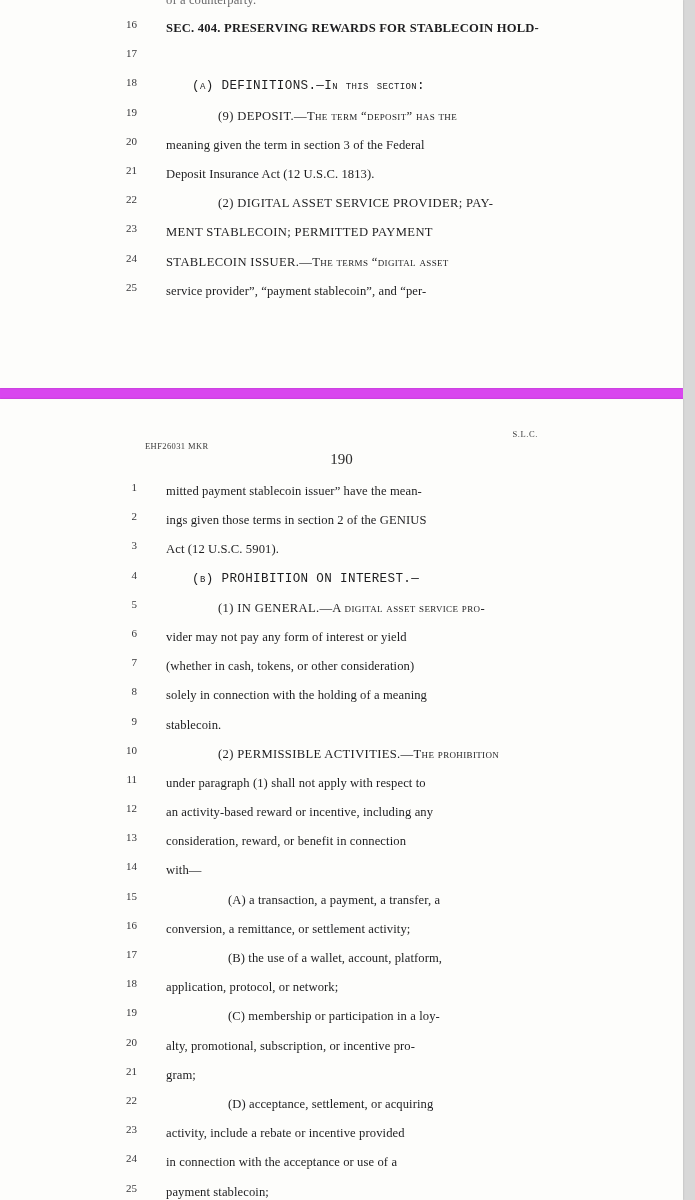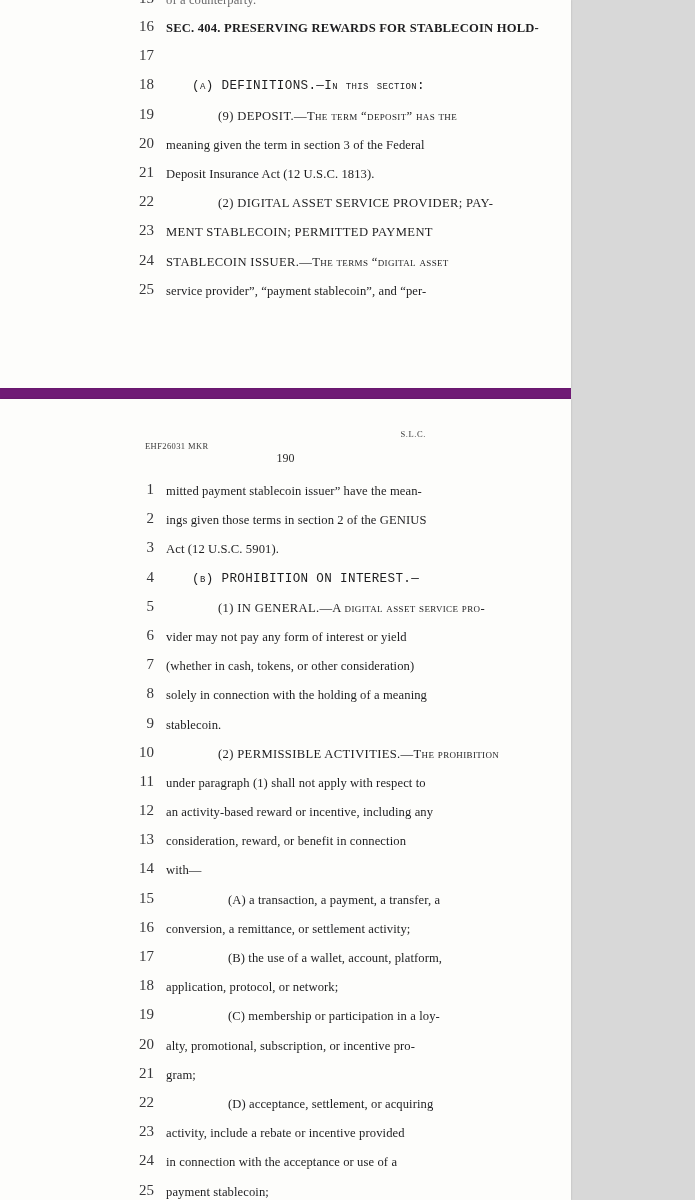--- a/index.html
+++ b/index.html
@@ -6,23 +6,23 @@
     margin: 0;
     padding: 0;
     background: #d8d8d8;
     width: 695px;
   }
   body {
     font-family: "Liberation Serif", serif;
     -webkit-font-smoothing: antialiased;
   }
   .viewport {
-    width: 571px;
+    width: 683px;
     position: relative;
-    background: #701a75;
+    background: #d946ef;
   }
   .page {
     background: #fdfdfb;
     position: relative;
     box-shadow: 0 0 2px rgba(0,0,0,0.18);
     overflow: hidden;
   }
   .page-top {
     height: 388px;
     margin-bottom: 11px;
@@ -58,45 +58,45 @@
     right: 0;
     top: 0;
     letter-spacing: 0.6px;
   }
   .pagenum {
     position: absolute;
     top: 52px;
     left: 0;
     right: 0;
     text-align: center;
-    font-size: 12px;
+    font-size: 15px;
     color: #2b2b2b;
   }
 
   
   .lines {
     position: absolute;
     left: 0;
     right: 0;
   }
   .lines.top-block { top: 14px; }
   .lines.bottom-block { top: 78px; }
 
   .line {
     position: relative;
     height: 29.2px;
     display: block;
   }
   .lnum {
     position: absolute;
-    left: 138px;
+    left: 121px;
     top: 4px;
     width: 16px;
     text-align: right;
-    font-size: 15px;
+    font-size: 11px;
     color: #37373a;
     font-family: "Liberation Serif", serif;
   }
   .ltext {
     position: absolute;
     left: 166px;
     width: 384px;
     top: 0;
     font-size: 12.6px;
     color: #1d1d1f;

